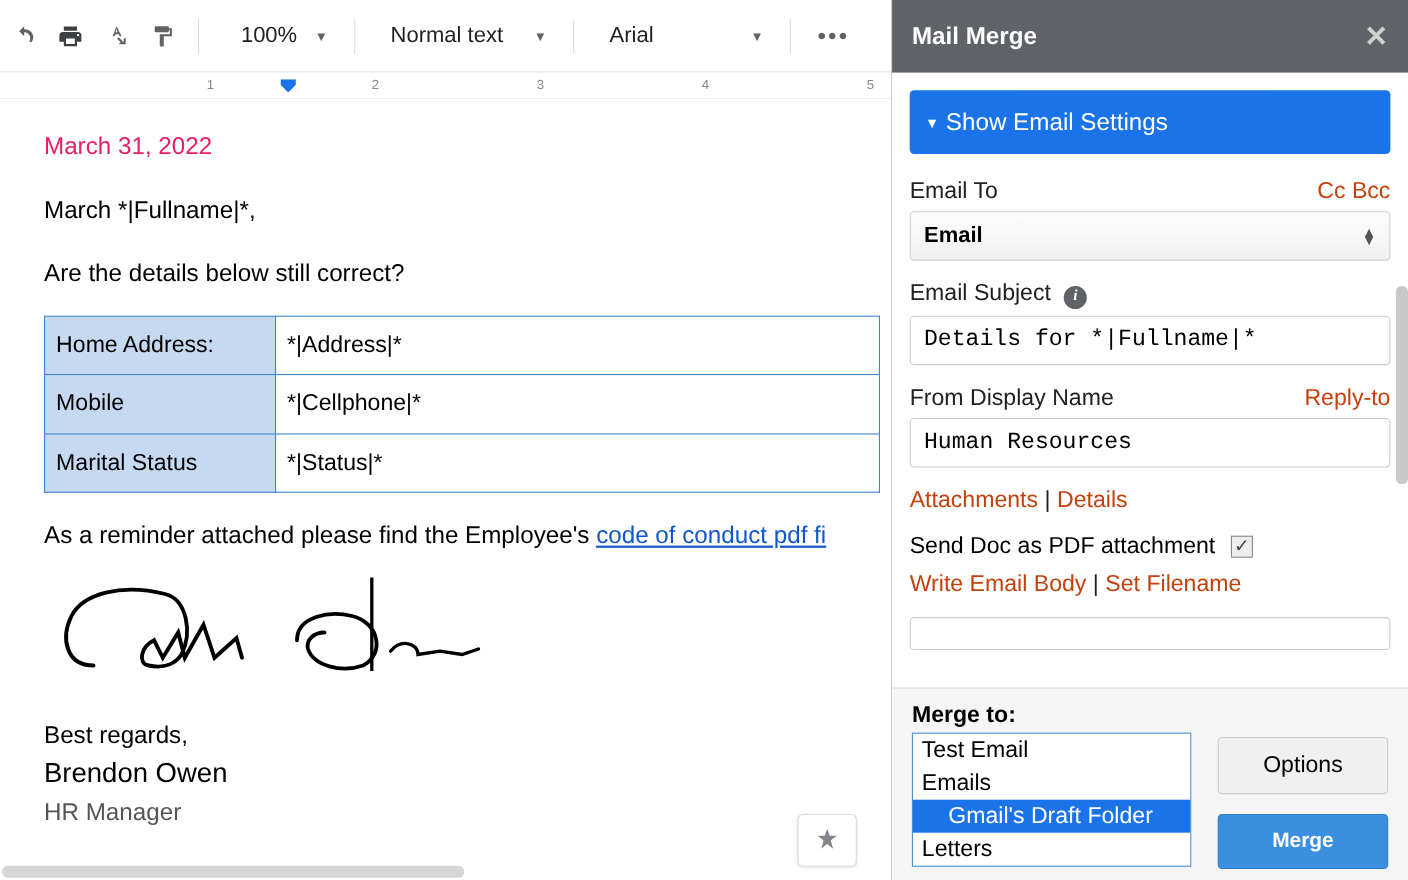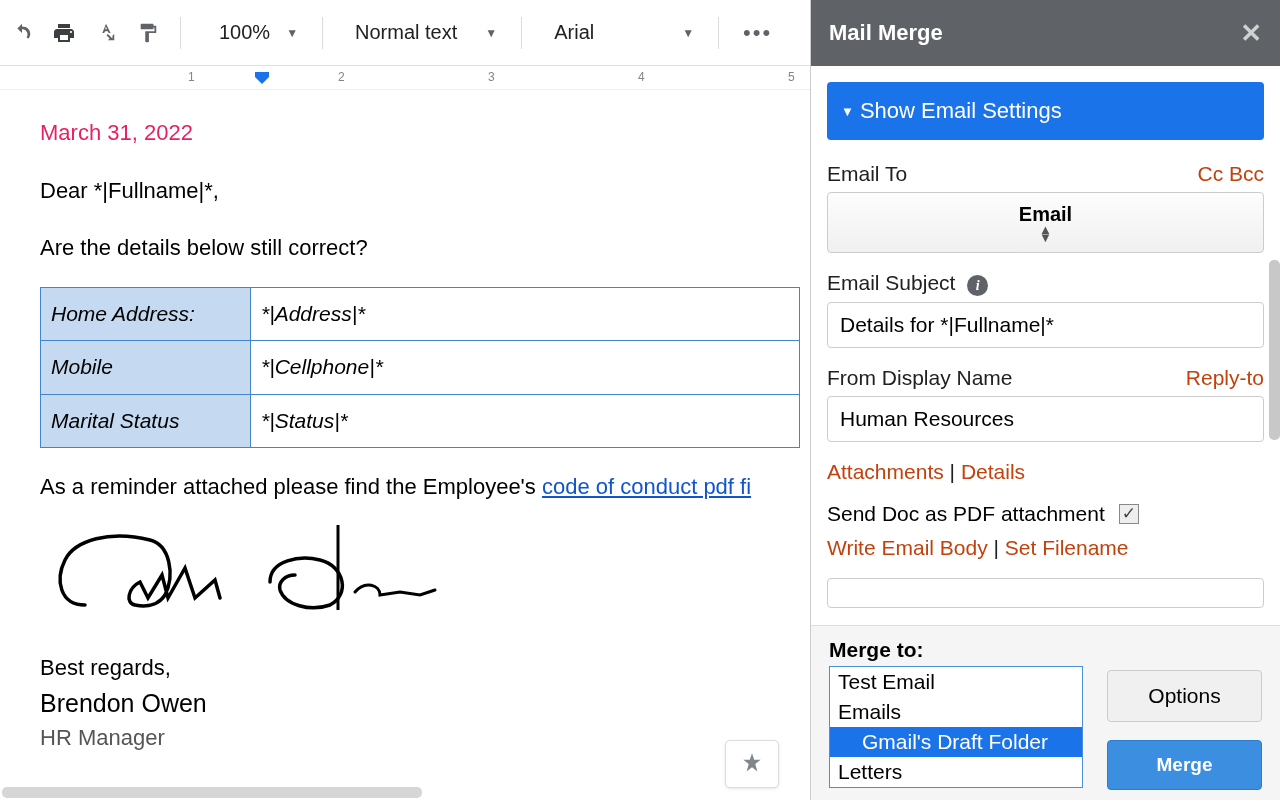--- a/index.html
+++ b/index.html
@@ -22,21 +22,21 @@
 .indent-marker { position: absolute; top: 6px; width: 14px; height: 12px; }
 
 
 .doc-container { position: absolute; left: 0; top: 90px; width: 810px; height: 710px; overflow: hidden; }
 .doc-body { padding: 28px 10px 20px 40px; font-size: 22px; line-height: 1.35; color: #000; }
 .date-line { color: #e91e63; font-size: 22px; margin-bottom: 28px; }
 .greeting { margin-bottom: 28px; }
 .question { margin-bottom: 24px; }
 
 .field-table { border-collapse: collapse; width: 100%; margin-bottom: 24px; }
-.field-table td { border: 1px solid #4285c9; padding: 12px 10px; font-size: 21px; font-style: italic; }
+.field-table td { border: 1px solid #4285c9; padding: 12px 10px; font-size: 21px; }
 .field-table td.label-cell { background: #c5d9f0; width: 210px; }
 
 .reminder { font-size: 22px; margin-bottom: 18px; }
 .reminder a { color: #1155cc; text-decoration: underline; }
 
 .signature { margin: 10px 0 26px 0; }
 .regards { font-size: 22px; margin-bottom: 4px; }
 .signer-name { font-size: 25px; margin-bottom: 2px; }
 .signer-title { font-size: 22px; color: #555; }
 
@@ -50,23 +50,23 @@
 .sidebar-header { height: 66px; background: #5f6368; color: #fff; display: flex; align-items: center; justify-content: space-between; padding: 0 18px; font-size: 22px; font-weight: 600; }
 .sidebar-close { font-size: 26px; cursor: pointer; color: #d0d0d0; }
 .sidebar-content { padding: 16px 16px 0 16px; overflow-y: auto; height: 560px; position: relative;}
 
 .show-settings { background: #1a73e8; color: #fff; font-size: 22px; padding: 16px 14px; border-radius: 4px; cursor: pointer; display: flex; align-items: center; gap: 6px; margin-bottom: 22px; }
 .settings-caret { font-size: 13px; }
 
 .field-row { margin-bottom: 18px; }
 .field-label-row { display: flex; justify-content: space-between; align-items: center; margin-bottom: 6px; font-size: 21px; color: #202124; }
 .link-text { color: #c2410c; cursor: pointer; font-size: 21px; }
-.select-box { border: 1px solid #ccc; border-radius: 4px; padding: 10px 12px; font-size: 20px; font-weight: 600; background: linear-gradient(#fdfdfd, #f0f0f0); display: flex; justify-content: space-between; align-items: center; cursor: pointer; flex-direction: column; }
+.select-box { border: 1px solid #ccc; border-radius: 4px; padding: 10px 12px; font-size: 20px; font-weight: 600; background: linear-gradient(#fdfdfd, #f0f0f0); display: flex; justify-content: space-between; align-items: center; cursor: pointer; }
 .select-arrows { font-size: 13px; color: #555; line-height: 0.6; }
-.text-input { width: 100%; border: 1px solid #ccc; border-radius: 4px; padding: 10px 12px; font-size: 21px; font-family: Liberation Sans, sans-serif; }
+.text-input { width: 100%; border: 1px solid #ccc; border-radius: 4px; padding: 10px 12px; font-size: 21px; font-family: Liberation Mono, monospace; }
 .info-icon { display: inline-flex; width: 21px; height: 21px; border-radius: 50%; background: #5f6368; color: #fff; align-items: center; justify-content: center; font-size: 14px; font-style: italic; font-weight: bold; margin-left: 6px; font-family: serif; }
 
 .link-row { font-size: 21px; color: #1a73e8; margin-bottom: 18px; }
 .link-row .sep { color: #202124; }
 .pdf-row { display: flex; align-items: center; gap: 14px; font-size: 21px; margin-bottom: 10px; }
 .pdf-check { width: 20px; height: 20px; border: 1px solid #888; background: #eee; position: relative; }
 .pdf-check::after { content: "✓"; position: absolute; top: -2px; left: 2px; font-size: 17px; color: #444; }
 
 .empty-box { border: 1px solid #ccc; border-radius: 4px; height: 30px; margin-top: 18px; }
 
@@ -138,21 +138,21 @@
   <span class="ruler-mark" style="left:638px">4</span>
   <span class="ruler-mark" style="left:788px">5</span>
   <svg class="indent-marker" style="left:255px" viewBox="0 0 14 12">
       <path fill="#1a73e8" d="M0 0h14v5L7 12 0 5z"></path>
     </svg>
 </div>
 
 <div class="doc-container">
   <div class="doc-body">
     <div class="date-line">March 31, 2022</div>
-    <div class="greeting">Dear *|Fullname|*,</div>
+    <div class="greeting">March *|Fullname|*,</div>
     <div class="question">Are the details below still correct?</div>
     <table class="field-table">
       <tbody>
           <tr>
         <td class="label-cell">Home Address:</td>
         <td>*|Address|*</td>
       </tr>
       <tr>
         <td class="label-cell">Mobile</td>
         <td>*|Cellphone|*</td>

